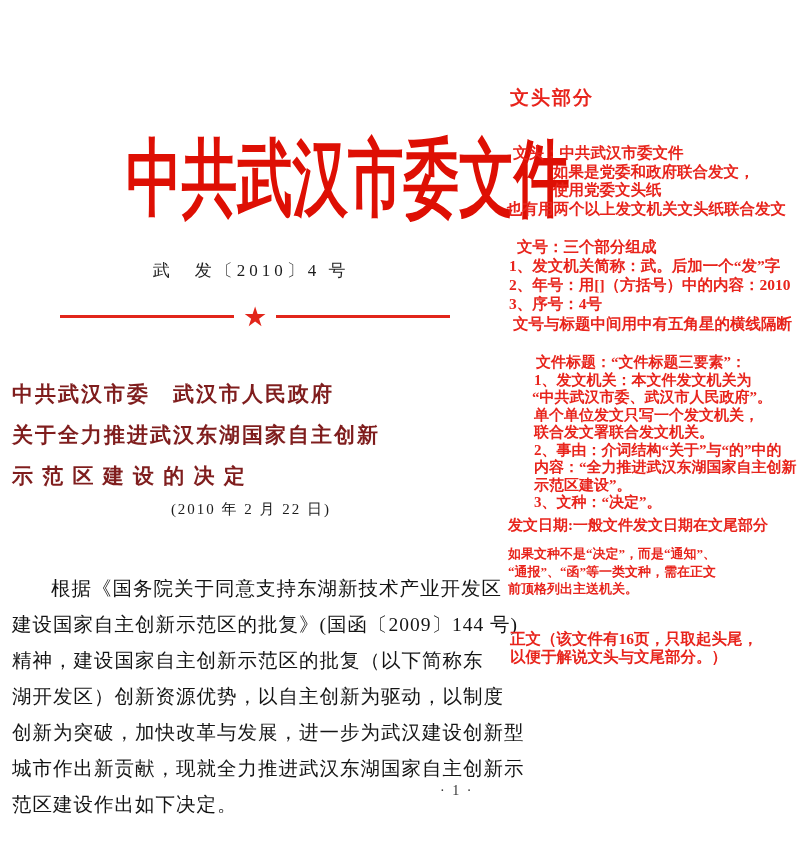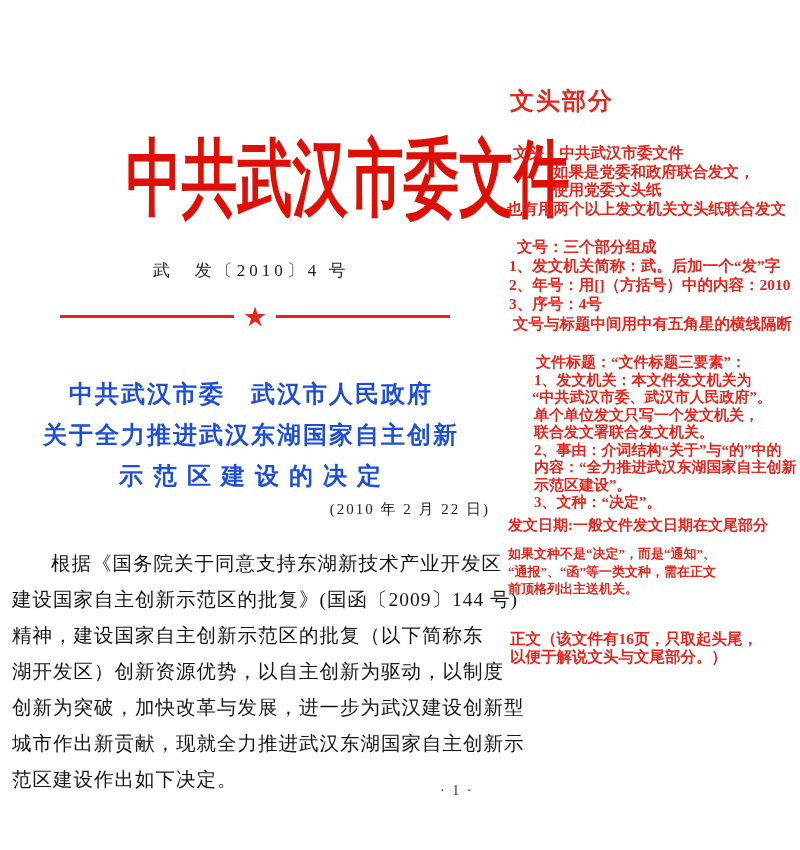--- a/index.html
+++ b/index.html
@@ -11,35 +11,35 @@
             color:#de0f04;font-weight:900;font-size:84px;line-height:96px;white-space:nowrap;
             font-family:"Liberation Sans","DejaVu Sans",sans-serif;}
   .masthead .squeeze{display:inline-block;transform:scaleX(0.66);transform-origin:center;}
   .docnum{position:absolute;top:259px;left:0;width:100%;text-align:center;
           color:#1c1c1c;font-size:17px;letter-spacing:4px;white-space:nowrap;}
   .starline{position:absolute;left:48px;top:301px;width:390px;height:30px;
             display:flex;align-items:center;}
   .starline .seg{flex:1;height:3px;background:#e2261b;}
   .starline .star{color:#e2261b;font-size:27px;line-height:27px;margin:0 9px;
                   font-family:"DejaVu Sans",sans-serif;}
-  .title{position:absolute;top:374px;left:0;width:100%;text-align:center;
-         color:#1d4ed8;font-weight:bold;font-size:24px;line-height:41px;letter-spacing:2px;white-space:nowrap;}
-  .date{position:absolute;top:500px;left:0;width:100%;text-align:right;
+  .title{position:absolute;top:374px;left:0;width:100%;
+         color:#7f1d1d;font-weight:bold;font-size:21px;line-height:41px;letter-spacing:2px;white-space:nowrap;}
+  .date{position:absolute;top:500px;left:0;width:100%;text-align:center;
         color:#1c1c1c;font-size:15px;letter-spacing:2px;}
   .docbody{position:absolute;top:546px;left:0;width:464px;color:#141414;
            font-size:19.5px;}
   .bline{height:36px;line-height:36px;text-align:justify;text-align-last:justify;
          letter-spacing:1px;white-space:nowrap;}
-  .bline.first{text-indent:2em;}
+  .bline.first{text-indent:2em;margin-top:25px;}
   .bline.last{text-align-last:left;}
   .pagenum{position:absolute;left:428px;top:783px;color:#333;font-size:14px;letter-spacing:2px;}
   
   .ann{position:absolute;color:#e8241c;font-weight:bold;
        font-family:"Liberation Serif","DejaVu Serif",serif;white-space:nowrap;}
-  .ann-title{left:510px;top:85px;font-size:24px;letter-spacing:2px;}
+  .ann-title{left:510px;top:85px;font-size:19px;letter-spacing:2px;}
   .ablock div{height:18.5px;line-height:18.5px;font-size:15.5px;}
   .b1{left:505px;top:144px;}
   .b2{left:505px;top:237px;}
   .b2 div{height:19px;line-height:19px;}
   .b2note{left:513px;top:314px;font-size:15.5px;}
   .b3{left:528px;top:354px;}
   .b3 div{height:17.5px;line-height:17.5px;font-size:15px;}
   .b4{left:508px;top:516px;font-size:15px;}
   .b5{left:508px;top:545px;}
   .b5 div{height:17.5px;line-height:17.5px;font-size:13px;}

